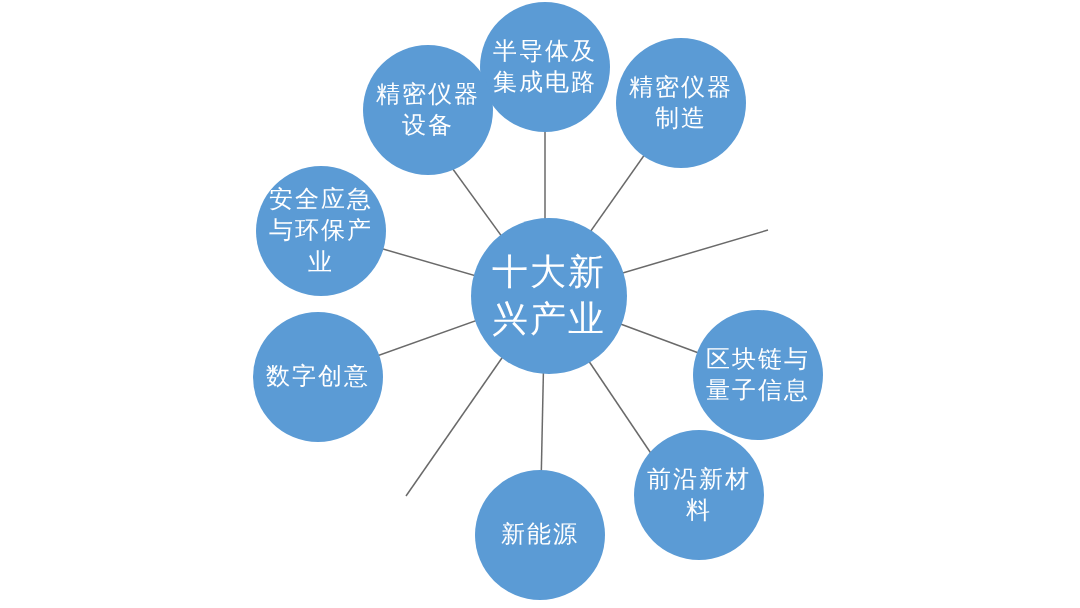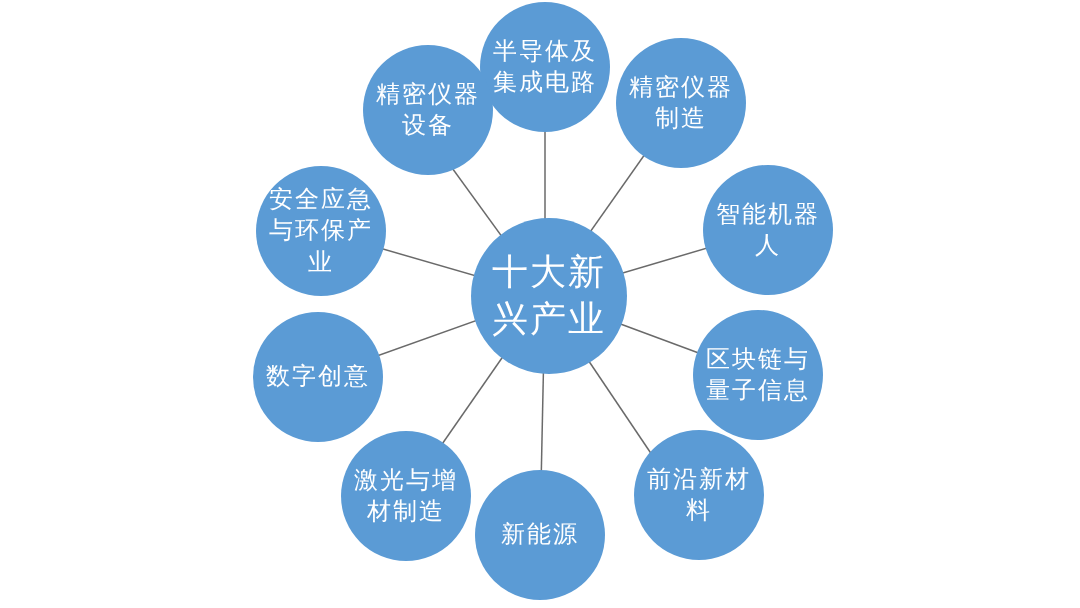--- a/index.html
+++ b/index.html
@@ -80,43 +80,35 @@
   <div class="circle node" style="left:480px;top:2px">
     <span class="label">半导体及
 集成电路</span>
   </div>
 
   <div class="circle node" style="left:616px;top:38px">
     <span class="label">精密仪器
 制造</span>
   </div>
 
-  <div class="circle node" style="left:703px;top:165px">
-    <span class="label">智能机器
-人</span>
-  </div>
 
   <div class="circle node" style="left:693px;top:310px">
     <span class="label">区块链与
 量子信息</span>
   </div>
 
   <div class="circle node" style="left:634px;top:430px">
     <span class="label">前沿新材
 料</span>
   </div>
 
   <div class="circle node" style="left:475px;top:470px">
     <span class="label">新能源</span>
   </div>
 
-  <div class="circle node" style="left:341px;top:431px">
-    <span class="label">激光与增
-材制造</span>
-  </div>
 
   <div class="circle node" style="left:253px;top:312px">
     <span class="label">数字创意</span>
   </div>
 
   <div class="circle node" style="left:256px;top:166px">
     <span class="label">安全应急
 与环保产
 业</span>
   </div>

